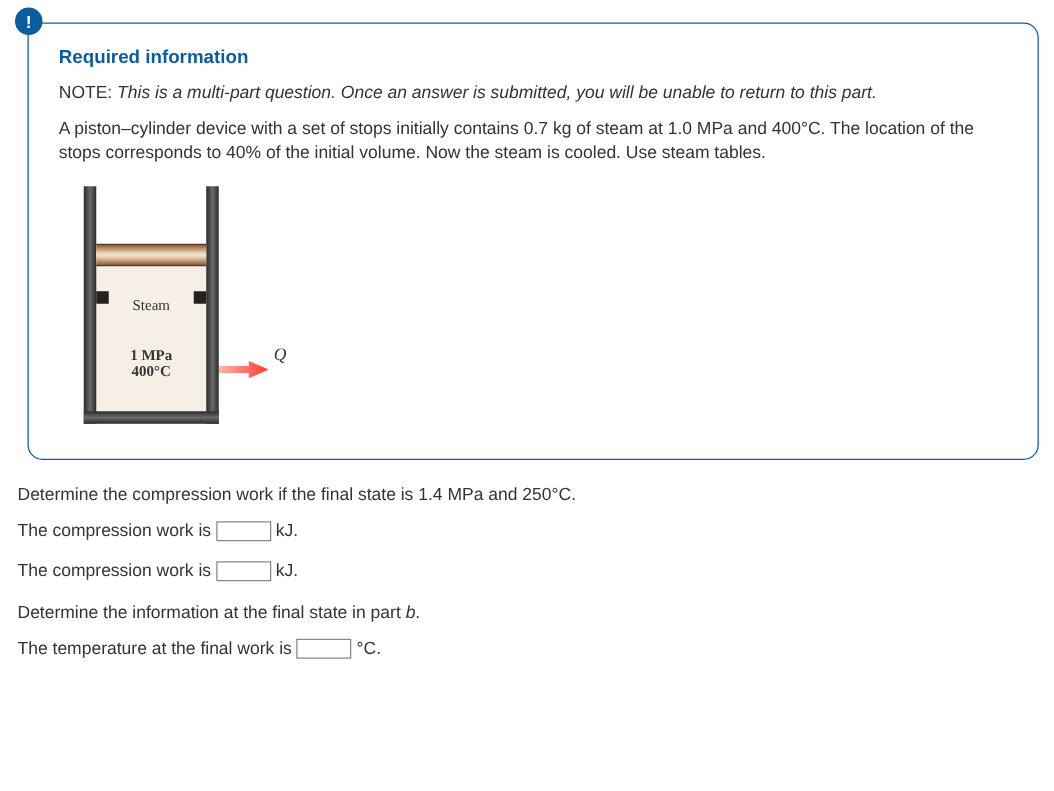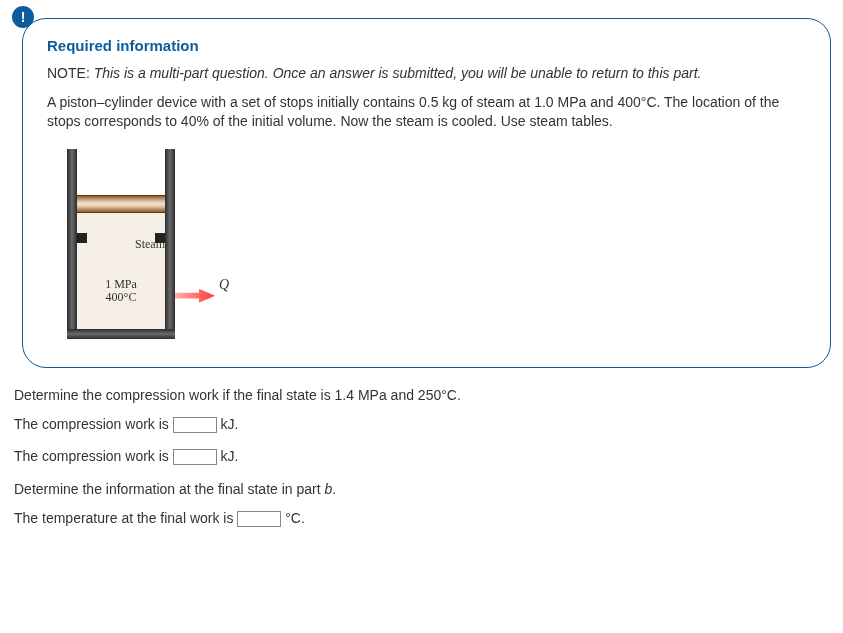--- a/index.html
+++ b/index.html
@@ -23,21 +23,21 @@
       color: #fff;
       display: flex;
       align-items: center;
       justify-content: center;
       font-weight: bold;
       font-size: 14px;
       z-index: 2;
     }
     .info-box {
       border: 1px solid #0d5c9e;
-      border-radius: 24px;
+      border-radius: 12px;
       padding: 18px 24px 28px 24px;
       margin-left: 10px;
       margin-top: 10px;
       margin-bottom: 18px;
     }
     .req-title {
       color: #0d5c9e;
       font-weight: bold;
       font-size: 15px;
       margin-bottom: 6px;
@@ -89,31 +89,32 @@
     .stop-l { left: 10px; top: 84px; }
     .stop-r { right: 10px; top: 84px; }
     .chamber {
       position: absolute;
       left: 10px; right: 10px; top: 64px; bottom: 10px;
       background: #f6efe6;
     }
     .steam-label {
       position: absolute;
       top: 88px; left: 10px; right: 10px;
-      text-align: right;
+      text-align: center;
       font-family: "Times New Roman", serif;
       font-size: 12px;
     }
     .cond-label {
       position: absolute;
       bottom: 34px; left: 10px; right: 10px;
       text-align: center;
       font-family: "Times New Roman", serif;
       font-size: 12px;
       line-height: 1.1;
+      font-weight: bold;
     }
     .arrow {
       position: absolute;
       top: 140px; left: 114px;
       width: 0; height: 0;
     }
     .arrow-body {
       position: absolute;
       left: 0; top: 0;
       width: 40px; height: 14px;
@@ -149,21 +150,21 @@
 <body>
 
 <div class="alert-badge">!</div>
 
 <div class="info-box">
   <div class="req-title">Required information</div>
   <div class="note-line body-text">
     <span class="note-prefix">NOTE:</span>
     <span class="note-italic">This is a multi-part question. Once an answer is submitted, you will be unable to return to this part.</span>
   </div>
-  <div class="body-text">A piston–cylinder device with a set of stops initially contains 0.5 kg of steam at 1.0 MPa and 400°C. The location of the stops corresponds to 40% of the initial volume. Now the steam is cooled. Use steam tables.</div>
+  <div class="body-text">A piston–cylinder device with a set of stops initially contains 0.7 kg of steam at 1.0 MPa and 400°C. The location of the stops corresponds to 40% of the initial volume. Now the steam is cooled. Use steam tables.</div>
 
   <div class="figure-wrap">
     <div class="cylinder">
       <div class="chamber"></div>
       <div class="wall-left"></div>
       <div class="wall-right"></div>
       <div class="wall-bottom"></div>
       <div class="piston"></div>
       <div class="stop stop-l"></div>
       <div class="stop stop-r"></div>

